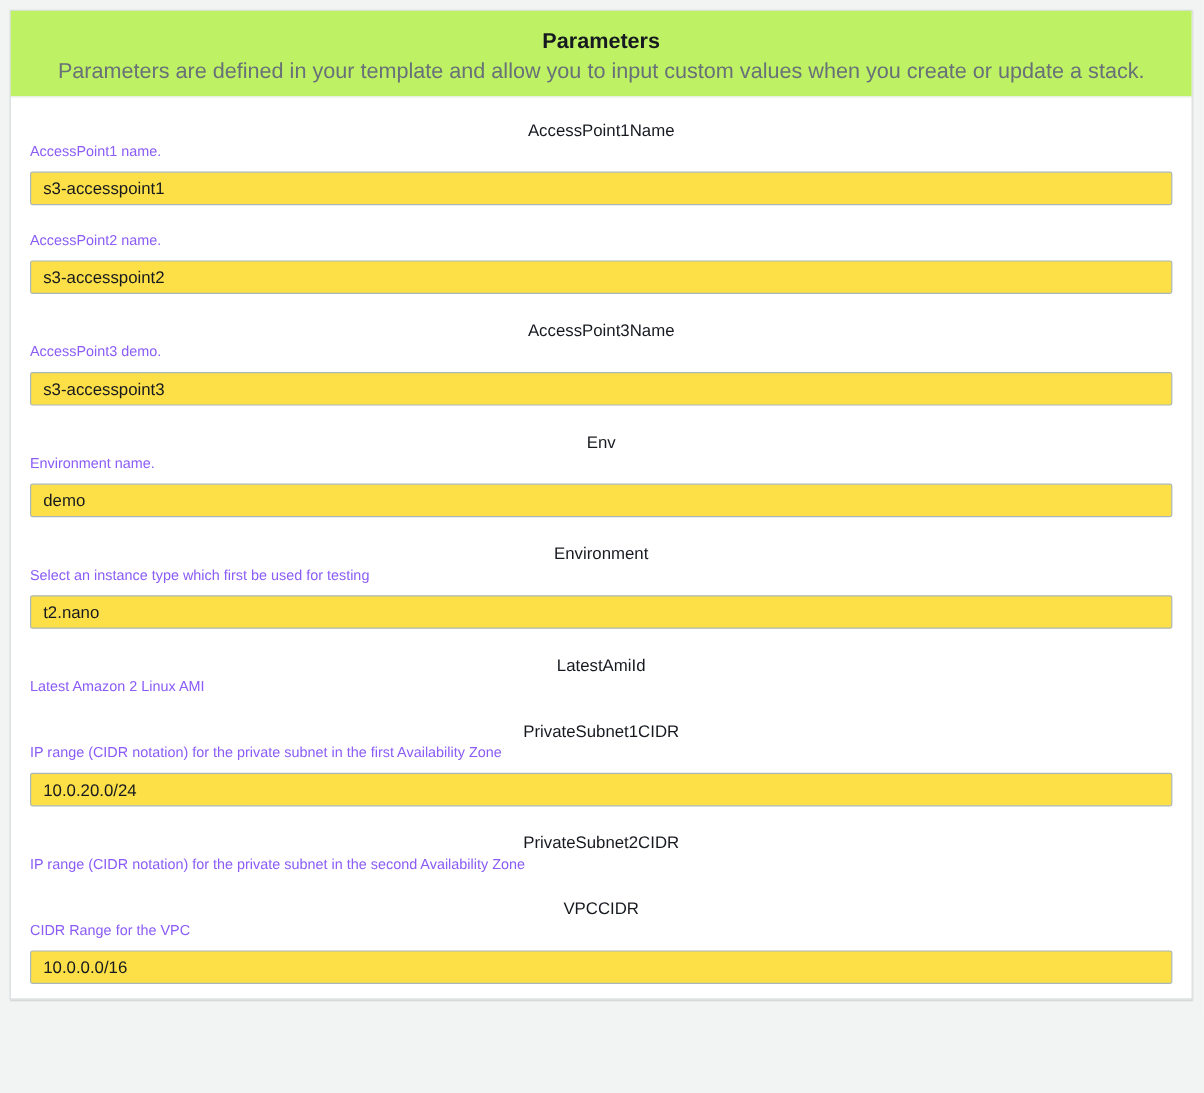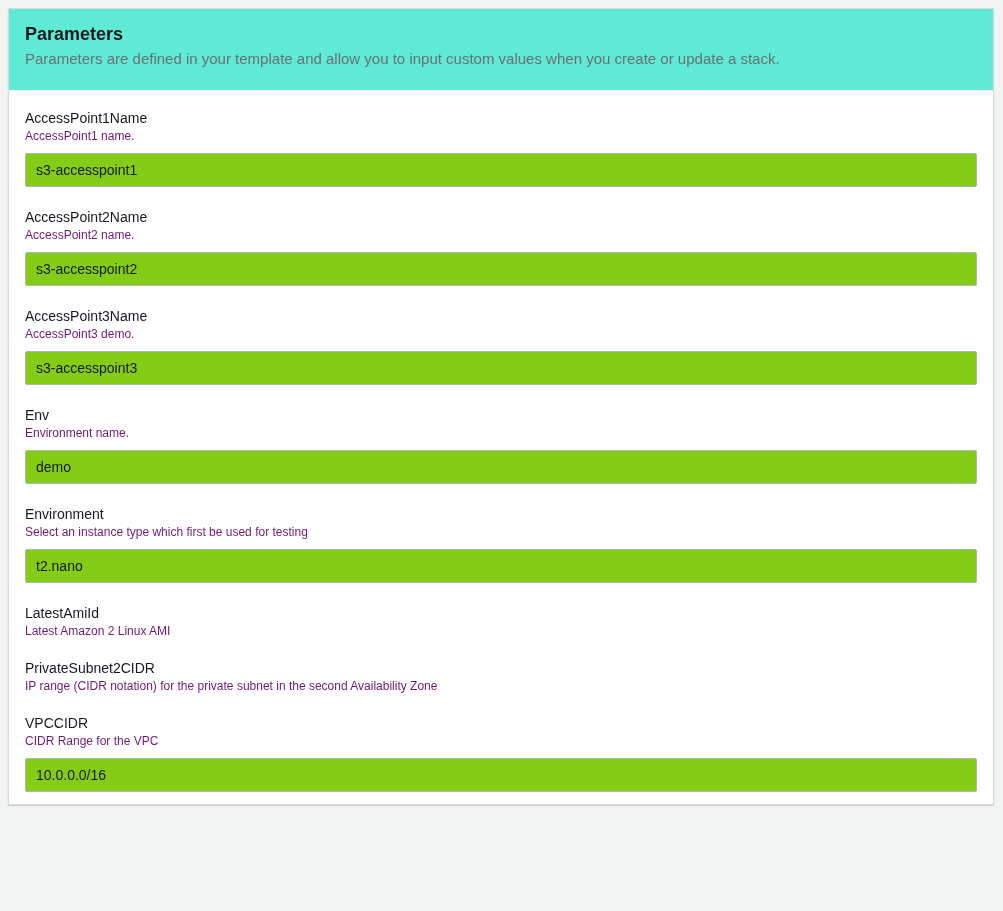--- a/index.html
+++ b/index.html
@@ -12,66 +12,68 @@
     font-family: "Liberation Sans", "DejaVu Sans", sans-serif;
     -webkit-font-smoothing: antialiased;
   }
   .card {
     margin: 8px 9px 13px 8px;
     background: #ffffff;
     border: 1px solid #d5dbdb;
     box-shadow: 0 1px 1px 0 rgba(0,28,36,.15);
   }
   .card-header {
-    background: #5eead4;
+    background: #bef264;
     border-bottom: 1px solid #eaeded;
-    padding: 15px 16px 23px 16px;
+    padding: 15px 16px 13px 16px;
+    text-align: center;
   }
   .card-title {
     font-size: 18px;
     font-weight: 700;
     color: #16191f;
     line-height: 20px;
     margin: 0 0 7px 0;
   }
   .card-subtitle {
-    font-size: 15px;
+    font-size: 18px;
     color: #687078;
     line-height: 16px;
   }
   .card-body {
     padding: 19px 16px 12px 16px;
   }
   .field {
     margin-bottom: 22px;
   }
   .field:last-child {
     margin-bottom: 0;
   }
   .field-label {
     font-size: 14px;
     font-weight: 400;
     color: #16191f;
     line-height: 16px;
     margin-bottom: 3px;
+    text-align: center;
   }
   .field-desc {
     font-size: 12px;
-    color: #701a75;
+    color: #8b5cf6;
     line-height: 14px;
     margin-bottom: 10px;
   }
   .field-input {
     display: block;
     width: 100%;
     height: 28px;
-    padding: 16px 10px;
+    padding: 4px 10px;
     border: 1px solid #aab7b8;
     border-radius: 2px;
-    background: #84cc16;
+    background: #fde047;
     font-family: "Liberation Sans", "DejaVu Sans", sans-serif;
     font-size: 14px;
     color: #16191f;
     outline: none;
   }
 </style>
 </head>
 <body>
 
 <div class="card">
@@ -83,21 +85,20 @@
 
   <div class="card-body">
 
     <div class="field">
       <div class="field-label">AccessPoint1Name</div>
       <div class="field-desc">AccessPoint1 name.</div>
       <input type="text" class="field-input" value="s3-accesspoint1" style="">
     </div>
 
     <div class="field">
-      <div class="field-label">AccessPoint2Name</div>
       <div class="field-desc">AccessPoint2 name.</div>
       <input type="text" class="field-input" value="s3-accesspoint2" style="">
     </div>
 
     <div class="field">
       <div class="field-label">AccessPoint3Name</div>
       <div class="field-desc">AccessPoint3 demo.</div>
       <input type="text" class="field-input" value="s3-accesspoint3" style="">
     </div>
 
@@ -111,20 +112,25 @@
       <div class="field-label">Environment</div>
       <div class="field-desc">Select an instance type which first be used for testing</div>
       <input type="text" class="field-input" value="t2.nano" style="">
     </div>
 
     <div class="field">
       <div class="field-label">LatestAmiId</div>
       <div class="field-desc">Latest Amazon 2 Linux AMI</div>
     </div>
 
+    <div class="field">
+      <div class="field-label">PrivateSubnet1CIDR</div>
+      <div class="field-desc">IP range (CIDR notation) for the private subnet in the first Availability Zone</div>
+      <input type="text" class="field-input" value="10.0.20.0/24" style="">
+    </div>
 
     <div class="field">
       <div class="field-label">PrivateSubnet2CIDR</div>
       <div class="field-desc">IP range (CIDR notation) for the private subnet in the second Availability Zone</div>
     </div>
 
     <div class="field">
       <div class="field-label">VPCCIDR</div>
       <div class="field-desc">CIDR Range for the VPC</div>
       <input type="text" class="field-input" value="10.0.0.0/16" style="">

